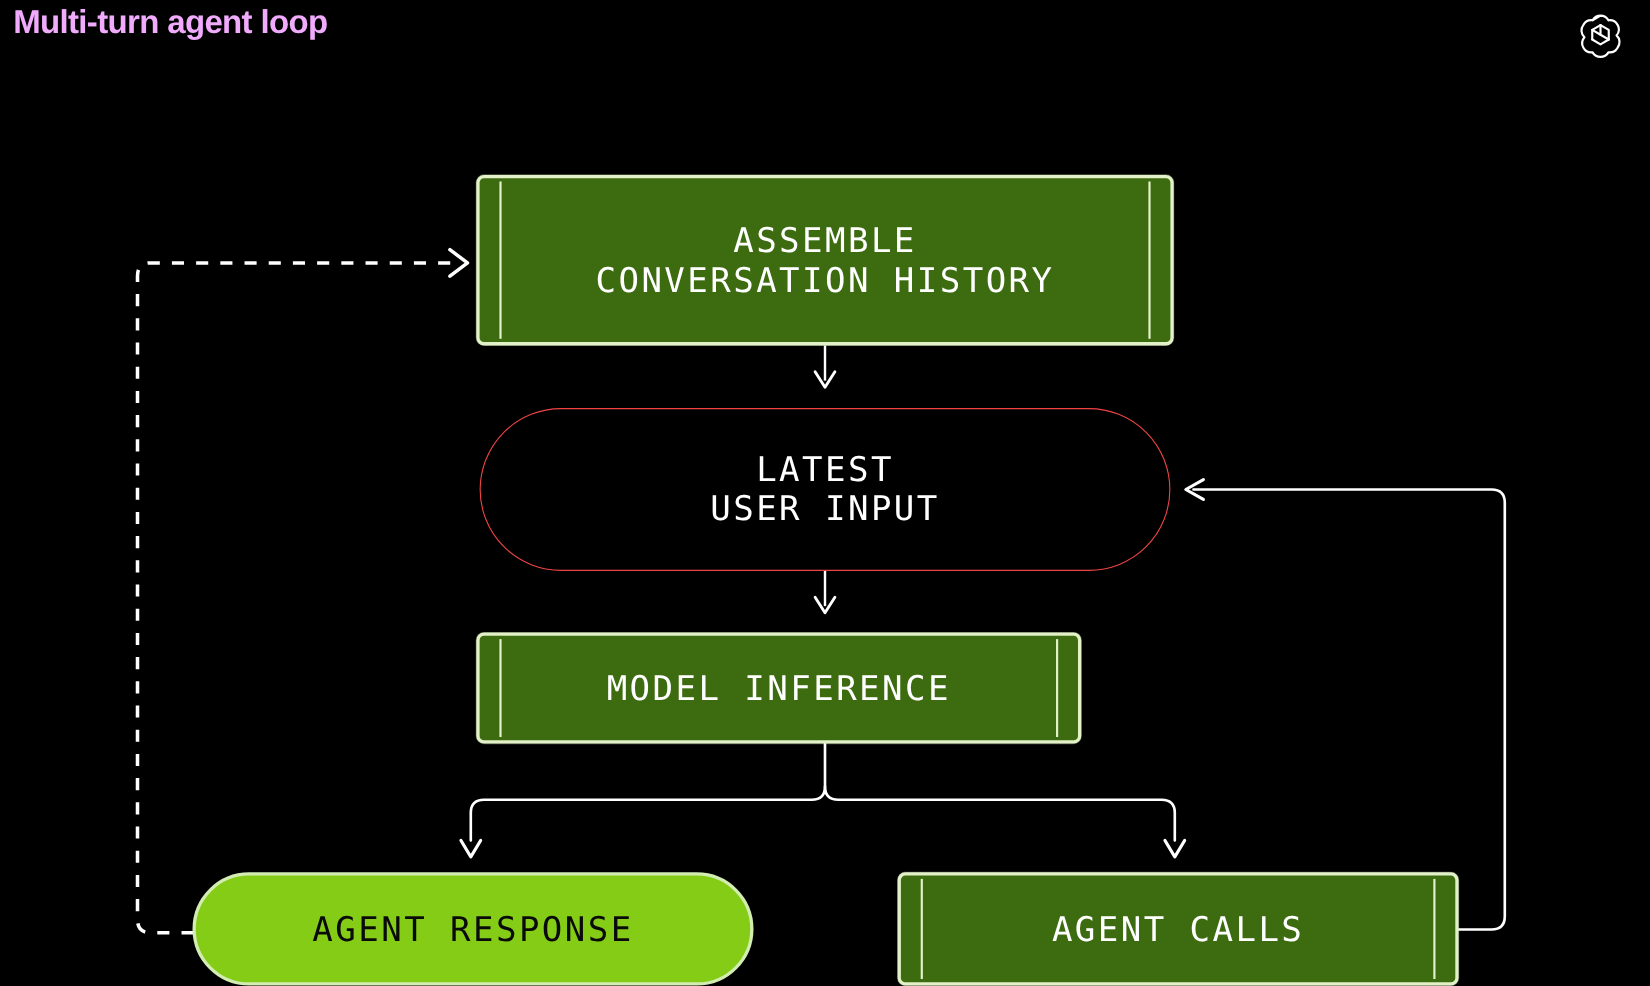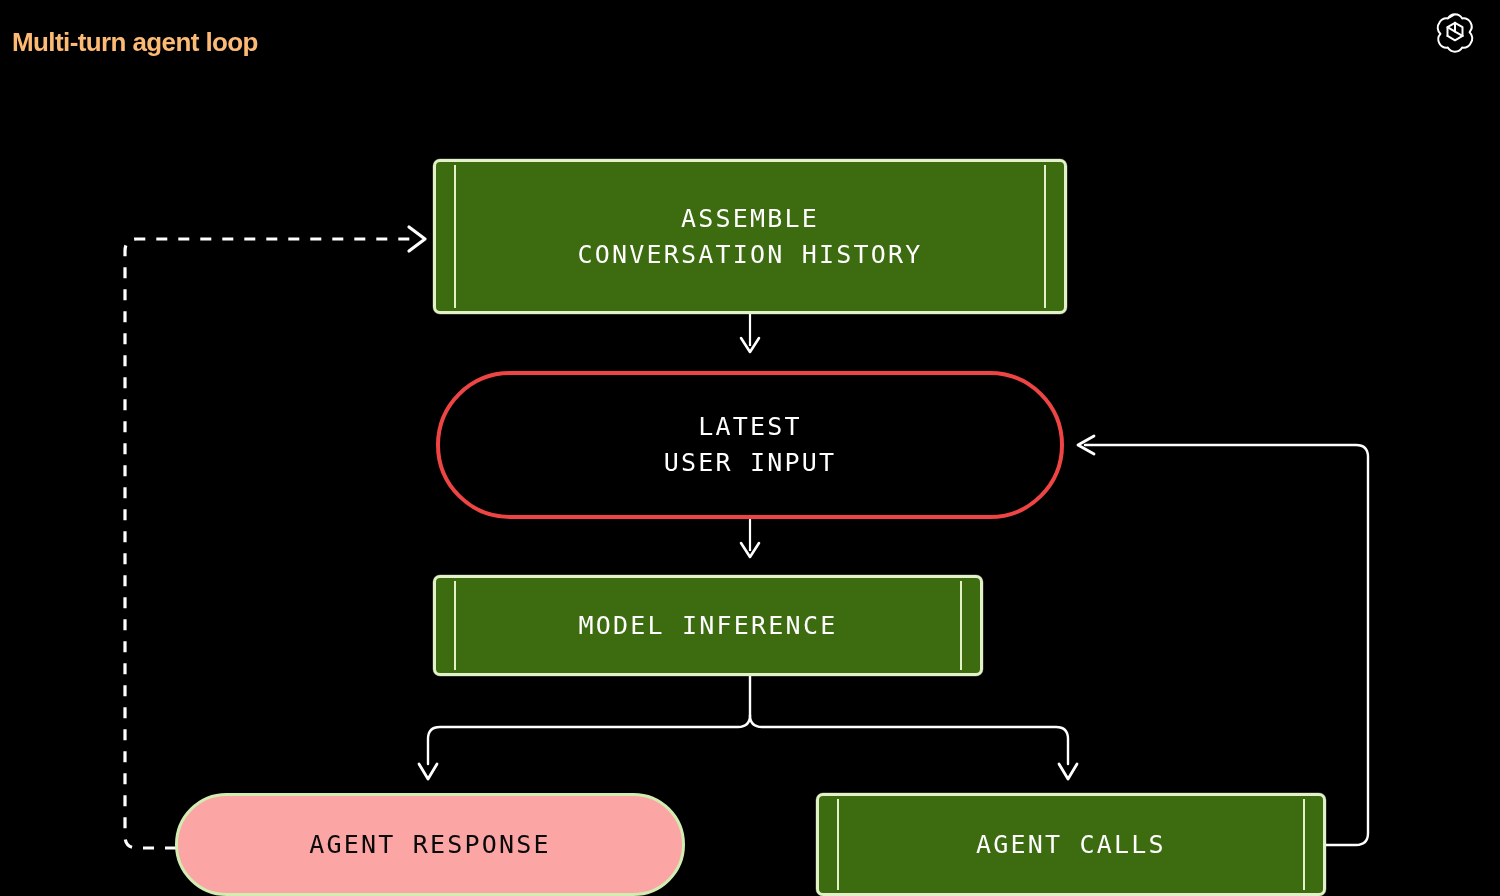--- a/index.html
+++ b/index.html
@@ -13,26 +13,26 @@
     position: relative;
     overflow: hidden;
     font-family: "Liberation Sans", sans-serif;
     background: #000000;
   }
 
   
   #page-title {
     position: absolute;
     left: 12px;
-    top: 27px;
+    top: 4px;
     font-family: "Liberation Sans", sans-serif;
     font-weight: bold;
-    font-size: 26px;
+    font-size: 30px;
     letter-spacing: -0.6px;
-    color: #fdba74;
+    color: #f0abfc;
     white-space: nowrap;
   }
   #brand-logo {
     position: absolute;
     right: 20px;
     top: 8px;
     width: 50px;
     height: 50px;
   }
 
@@ -57,21 +57,21 @@
   .node {
     position: absolute;
     box-sizing: border-box;
     display: flex;
     align-items: center;
     justify-content: center;
     text-align: center;
   }
   .node-label {
     font-family: "DejaVu Sans Mono", "Liberation Mono", monospace;
-    font-size: 25px;
+    font-size: 31px;
     line-height: 36px;
     letter-spacing: 2.2px;
     white-space: pre-line;
   }
 
   
   .node-rect {
     background: #3c6b10;
     border: 3px solid #e2f1c7;
     border-radius: 7px;
@@ -86,30 +86,30 @@
     bottom: 3px;
     width: 2px;
     background: #e2f1c7;
   }
   .rail-left  { left: 18px; }
   .rail-right { right: 18px; }
 
   
   .node-pill-outline {
     background: #000000;
-    border: 4px solid #ef4444;
+    border: 1px solid #ef4444;
     border-radius: 999px;
   }
   .node-pill-outline .node-label {
     color: #ffffff;
   }
 
   
   .node-pill-solid {
-    background: #fca5a5;
+    background: #84cc16;
     border: 3px solid #d3ecb2;
     border-radius: 999px;
   }
   .node-pill-solid .node-label {
     color: #0a0a0a;
   }
 
   
   #node-assemble        { left: 433px; top: 159px;  width: 634px; height: 155px; }
   #node-latest-input    { left: 436px; top: 371px;  width: 628px; height: 148px; }

